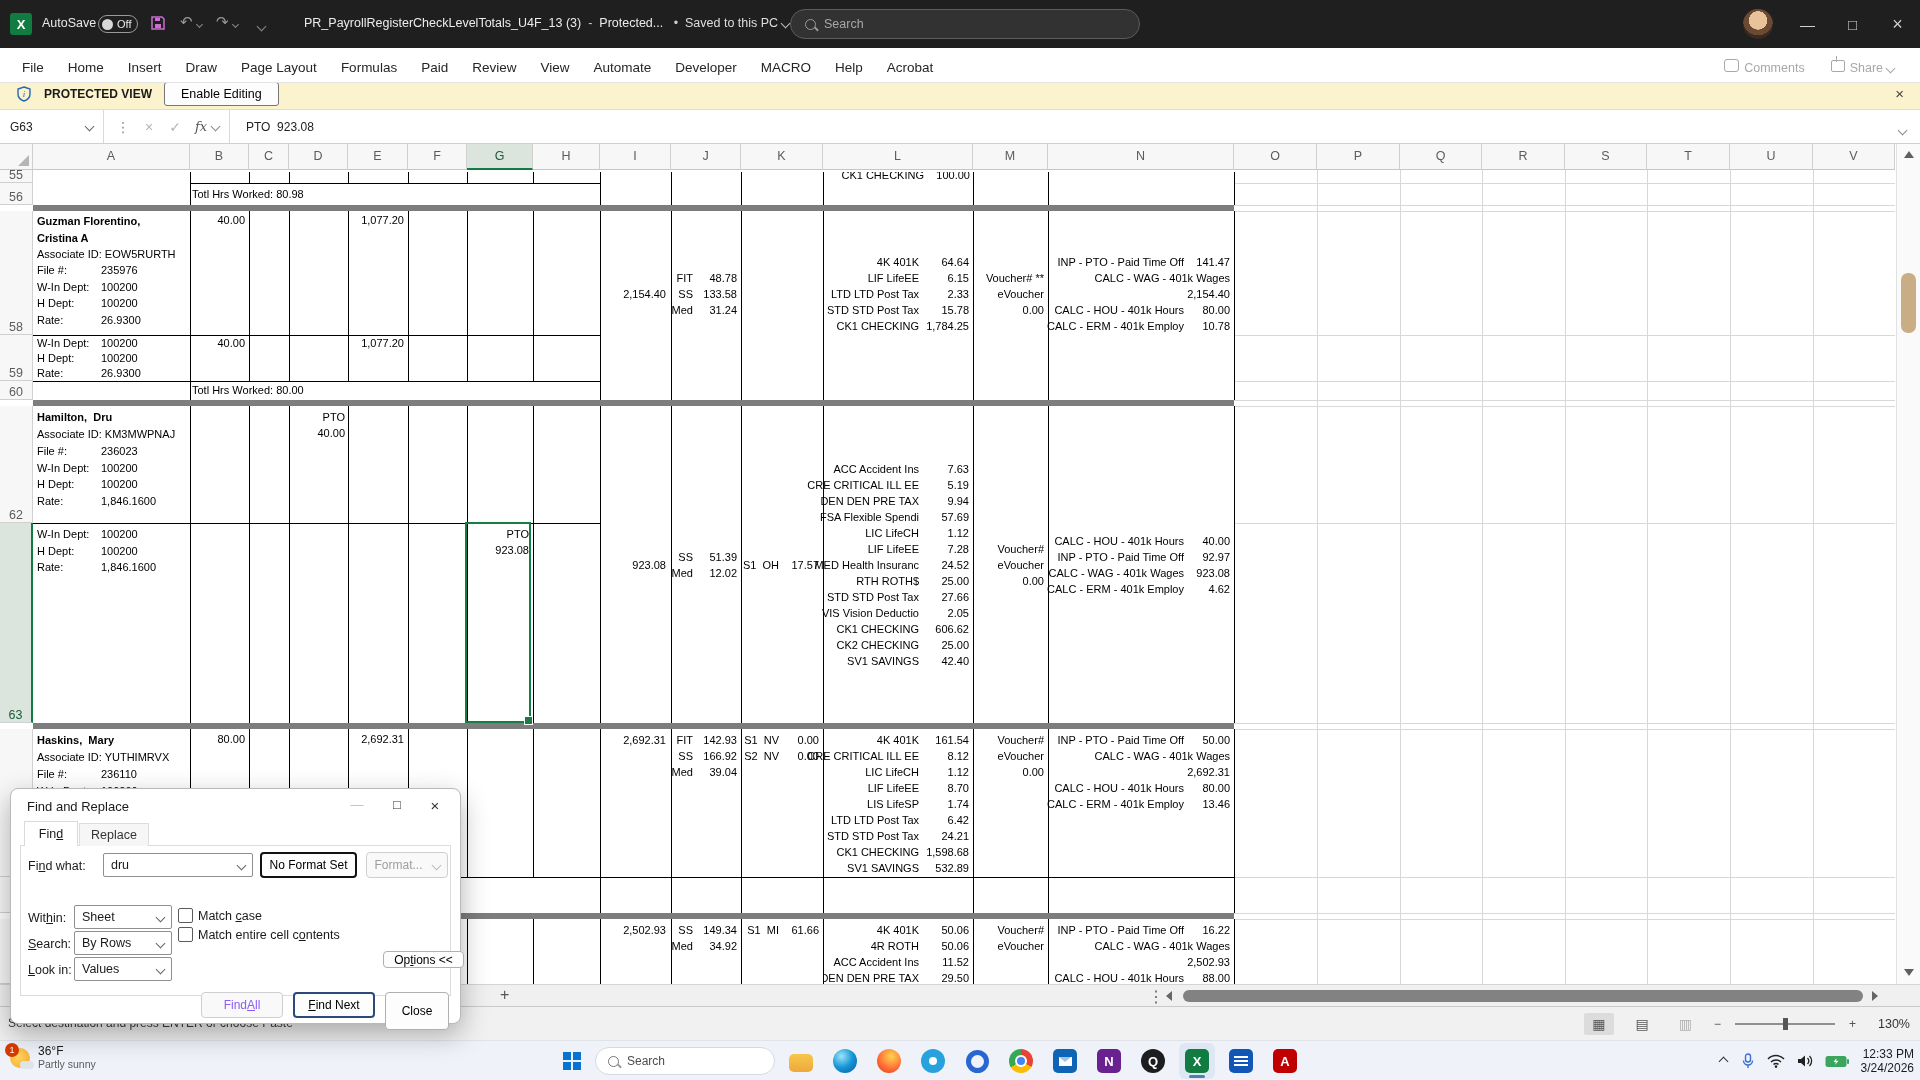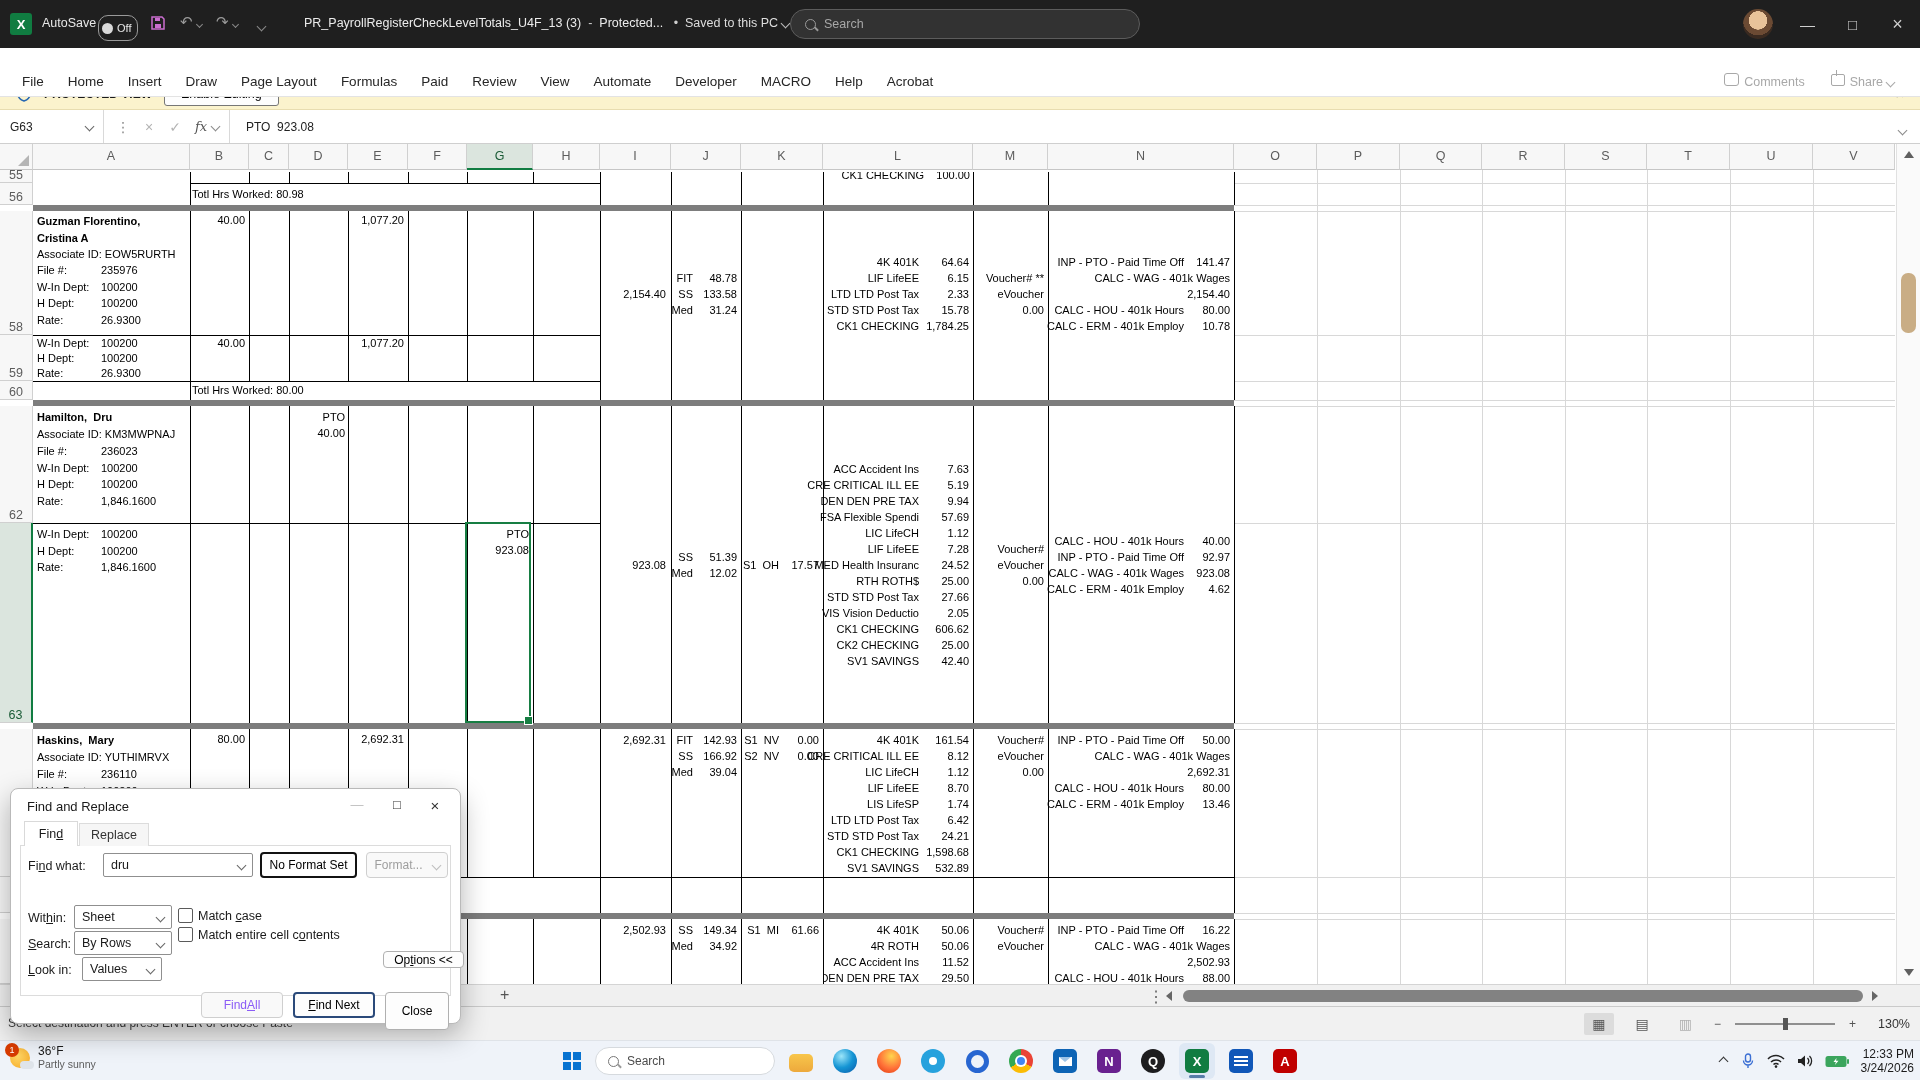--- a/index.html
+++ b/index.html
@@ -6,31 +6,31 @@
   body{width:1920px;height:1080px;overflow:hidden;position:relative;background:#fff;
        font-family:"Liberation Sans",sans-serif;-webkit-font-smoothing:antialiased}
   .abs{position:absolute}
   .chev{display:inline-block;width:6px;height:6px;border-right:1.5px solid #8a8a8a;border-bottom:1.5px solid #8a8a8a;transform:rotate(45deg);margin-left:4px}
   .chev.dk{border-color:#666}
   .chev.up{transform:rotate(-135deg)}
 
   
   #titlebar{left:0;top:0;width:1920px;height:48px;background:#1f1f1f;color:#e8e8e8;font-size:12.5px;z-index:40}
   .xlicon{width:22px;height:22px;border-radius:3px;background:#107c41;color:#fff;font-weight:bold;display:flex;align-items:center;justify-content:center;font-size:13px}
-  .toggle{width:40px;height:18px;border:1px solid #9a9a9a;border-radius:10px;display:flex;align-items:center;padding:12px 3px;gap:4px;box-sizing:border-box}
+  .toggle{width:40px;height:18px;border:1px solid #9a9a9a;border-radius:10px;display:flex;align-items:center;padding:4px 3px;gap:4px;box-sizing:border-box}
   .knob{width:11px;height:11px;border-radius:50%;background:#d9d9d9}
   .qat{color:#9a9a9a;font-size:15px}
   #tb-search{left:790px;top:9px;width:350px;height:30px;background:#323232;border:1px solid #5c5c5c;border-radius:15px;display:flex;align-items:center;padding-left:14px;gap:8px;box-sizing:border-box;color:#a7a7a7}
   .mag{width:9px;height:9px;border:1.5px solid #9a9a9a;border-radius:50%;position:relative;flex:none}
   .mag::after{content:"";position:absolute;width:5px;height:1.5px;background:#9a9a9a;transform:rotate(45deg);right:-4px;bottom:-1px}
   .wbtnc{width:45px;height:48px;display:flex;align-items:center;justify-content:center;color:#cfcfcf;font-size:15px}
   #avatar{left:1743px;top:9px;width:30px;height:30px;border-radius:50%;background:radial-gradient(circle at 50% 38%,#e8c39a 0 38%,#6b4a33 39% 62%,#3a2a20 63%)}
 
   
-  #menubar{left:0;top:66px;width:1920px;height:30px;background:#fff;border-bottom:1px solid #e3e3e3;display:flex;align-items:center;font-size:13.5px;color:#262626;z-index:39}
+  #menubar{left:0;top:52px;width:1920px;height:30px;background:#fff;border-bottom:1px solid #e3e3e3;display:flex;align-items:center;font-size:13.5px;color:#262626;z-index:39}
   .mtab{padding:0 12px;cursor:default}
   #mb-right{position:absolute;right:26px;display:flex;gap:26px;align-items:center;color:#a8a8a8;font-size:12.5px}
   .ic-bub{width:13px;height:11px;border:1.5px solid #a8a8a8;border-radius:3px;display:inline-block;margin-right:5px}
   .ic-shr{width:12px;height:10px;border:1.5px solid #a8a8a8;border-radius:2px;display:inline-block;margin-right:5px;position:relative}
   .ic-shr::after{content:"";position:absolute;left:4px;top:-5px;width:1.5px;height:6px;background:#a8a8a8}
 
   
   #pvbar{left:0;top:78px;width:1920px;height:32px;background:#fbf3cd;border-bottom:1px solid #e8ddb0;display:flex;align-items:center;padding-left:16px;gap:12px;font-size:12px;color:#1a1a1a;box-sizing:border-box;z-index:38}
   #pv-msg{text-decoration:underline}
   #pv-btn{border:1px solid #767676;background:#fdfdfd;border-radius:3px;font-size:12.5px;padding:4px 16px;font-family:inherit}
@@ -965,21 +965,21 @@
   <div class="wsel" style="left:63px;top:116px;width:98px">
       <span>Sheet</span>
       <span class="chev dk"></span>
     </div>
   <div class="dlabel" style="left:17px;top:148px"><u>S</u>earch:</div>
   <div class="wsel" style="left:63px;top:142px;width:98px">
       <span>By Rows</span>
       <span class="chev dk"></span>
     </div>
   <div class="dlabel" style="left:17px;top:174px"><u>L</u>ook in:</div>
-  <div class="wsel" style="left:71px;top:168px;width:80px">
+  <div class="wsel" style="left:63px;top:168px;width:98px">
       <span>Values</span>
       <span class="chev dk"></span>
     </div>
 
   <span class="cbx" style="left:167px;top:119px"></span>
   <div class="dlabel" style="left:187px;top:120px">Match <u>c</u>ase</div>
   <span class="cbx" style="left:167px;top:138px"></span>
   <div class="dlabel" style="left:187px;top:139px">Match entire cell c<u>o</u>ntents</div>
 
   <button class="wbtn" id="btn-options">Op<u>t</u>ions &lt;&lt;</button>

